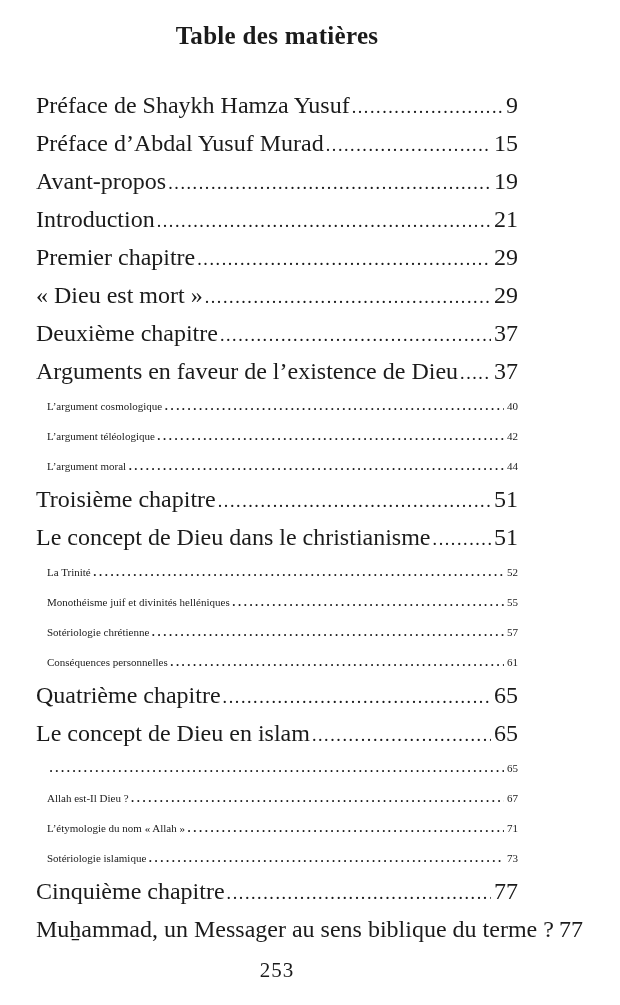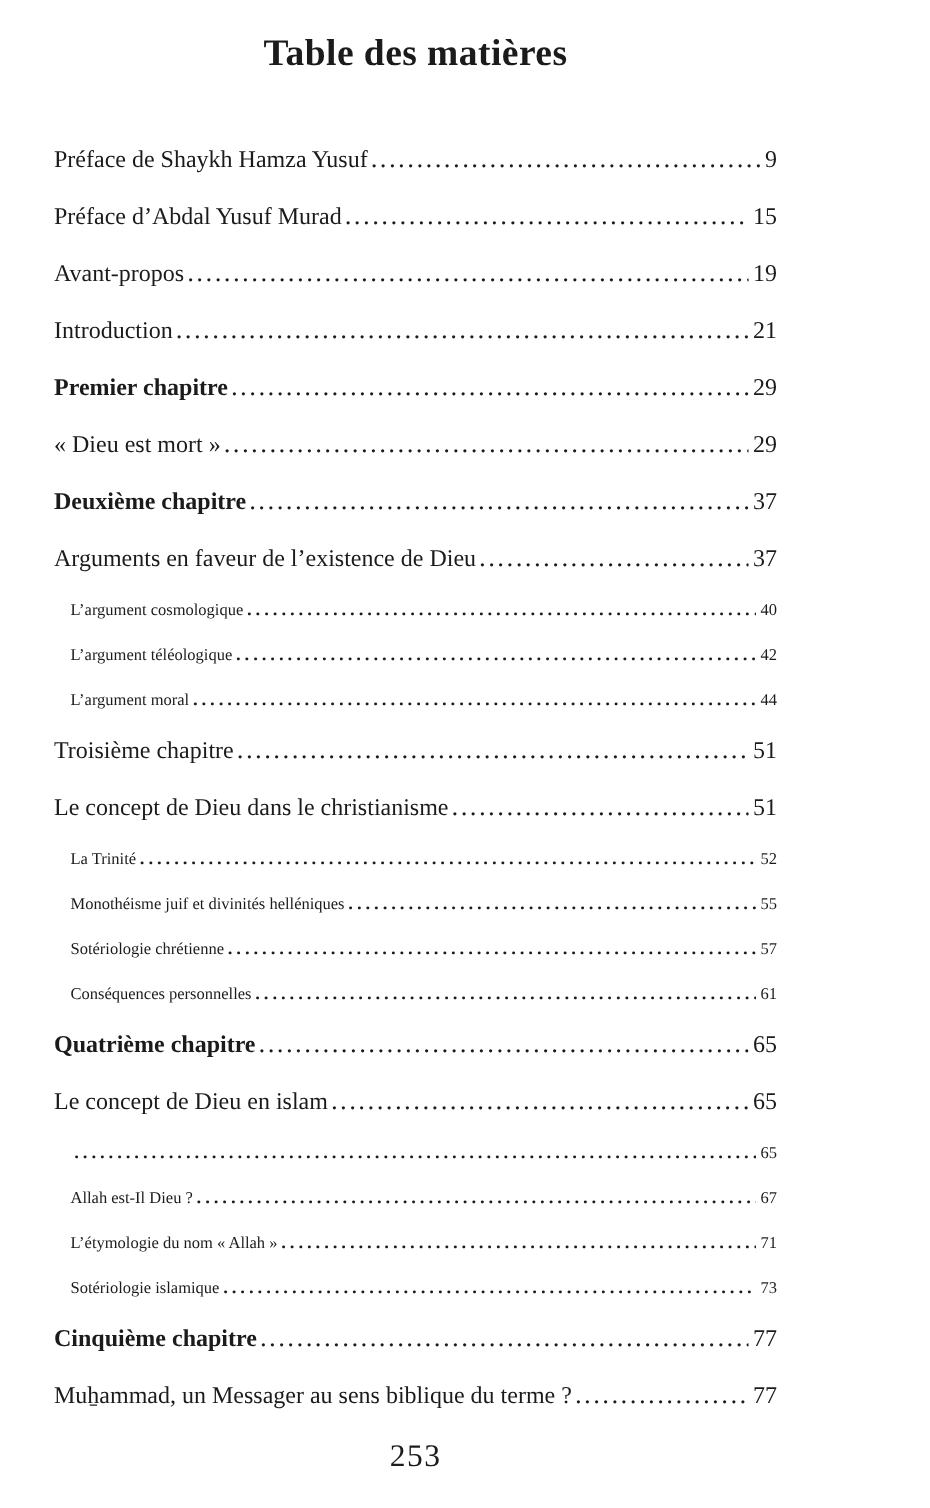--- a/index.html
+++ b/index.html
@@ -29,32 +29,32 @@
     letter-spacing: 0.3px;
   }
   .toc {
     margin: 36px 36px 0 36px;
   }
   .row {
     display: flex;
     align-items: baseline;
   }
   .row.main {
-    font-size: 16px;
+    font-size: 24px;
     height: 38px;
     line-height: 38px;
   }
   .row.sub {
     font-size: 11px;
     height: 30px;
     line-height: 30px;
     padding-left: 11px;
   }
   .row.bold .label {
-    font-weight: bold;
+    font-weight: normal;
   }
   .label {
     white-space: nowrap;
   }
   .dots {
     flex: 1;
     overflow: hidden;
     white-space: nowrap;
     margin: 0 3px 0 2px;
     letter-spacing: 1.6px;

